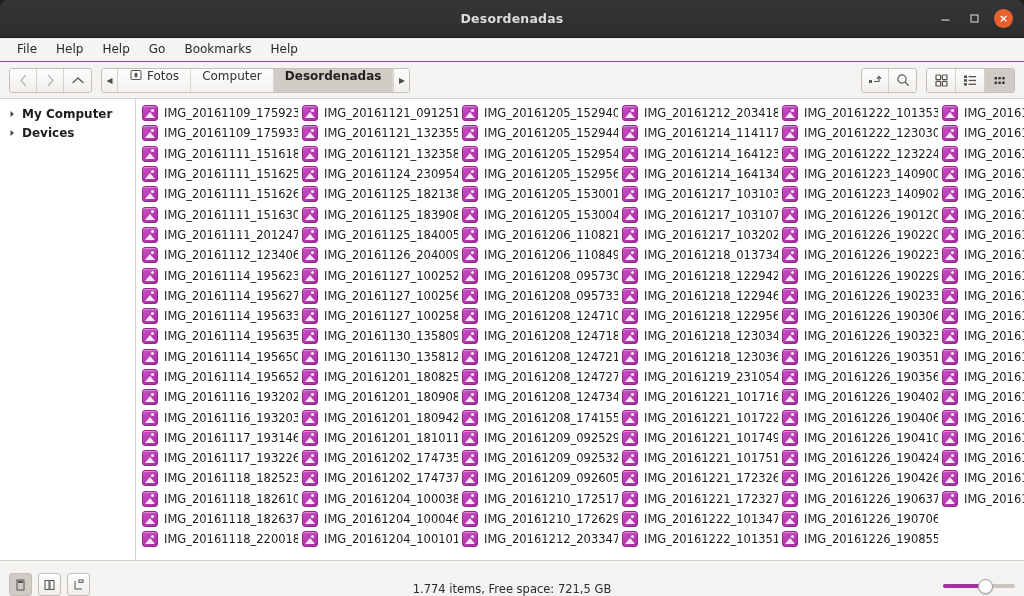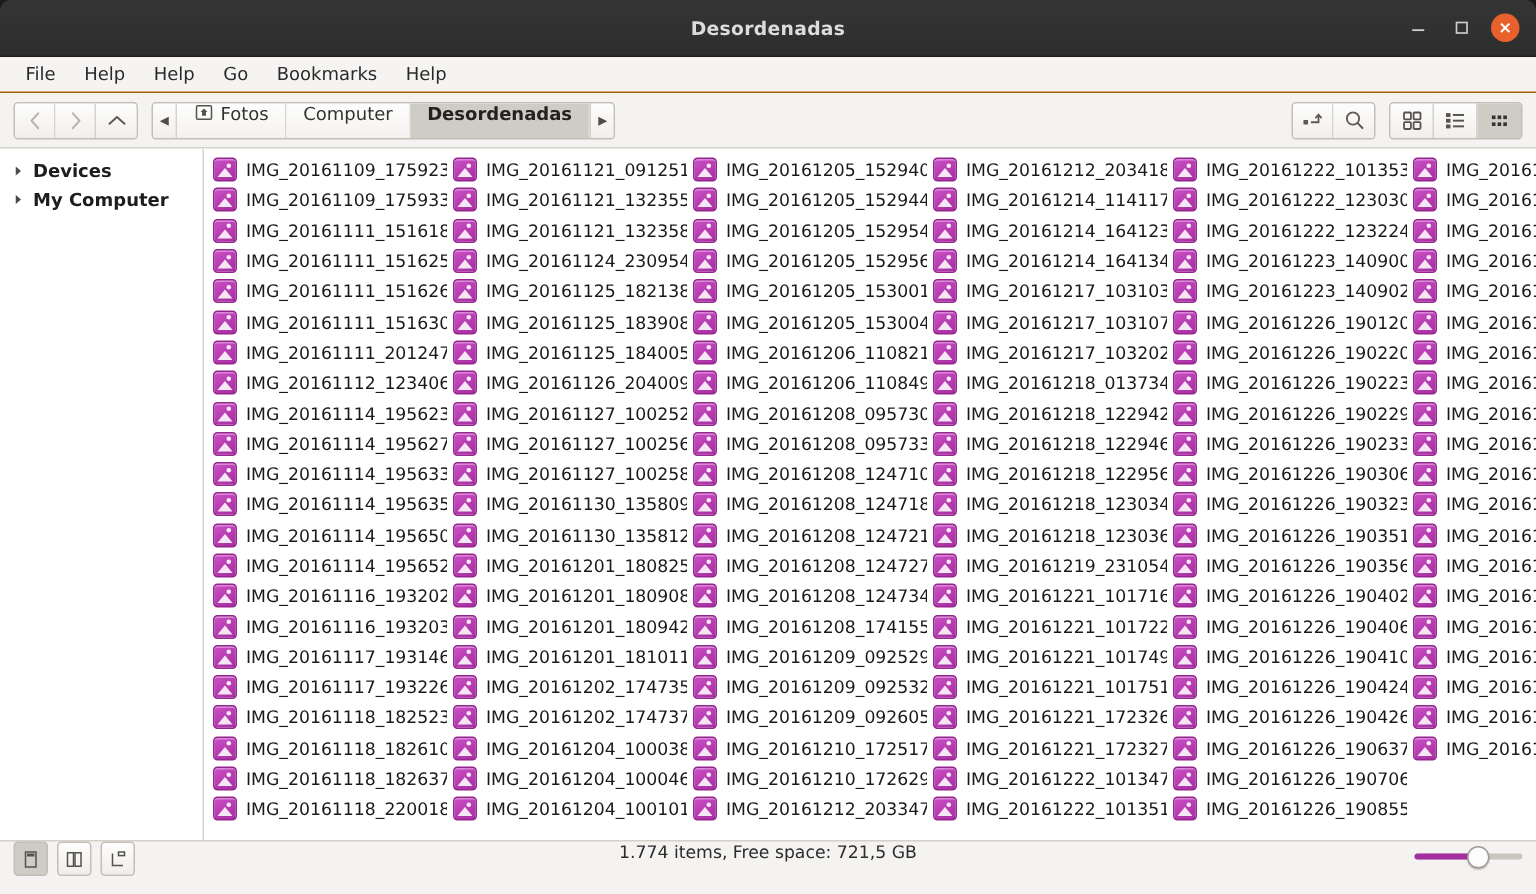--- a/index.html
+++ b/index.html
@@ -268,21 +268,21 @@
     background: rgba(255,255,255,.9);
   }
 
   
   .statusbar {
     height: 36px;
     min-height: 36px;
     background: #f4f3f1;
     border-top: 1px solid #d4d0ca;
     display: flex;
-    align-items: flex-start;
+    align-items: flex-end;
     padding: 0 9px;
     gap: 0;
     position: relative;
   }
   .pane-group { display: flex; gap: 6px; }
   .pane-btn {
     width: 23px; height: 23px;
     border: 1px solid #c3beb7;
     border-radius: 3px;
     background: linear-gradient(180deg,#fdfdfd 0%,#f0eeeb 100%);
@@ -462,29 +462,29 @@
 
   <div class="body">
 
     <div class="sidebar">
       <div class="side-item">
         <span class="tri">
           <svg width="7" height="8" viewBox="0 0 7 8">
               <path d="M1.5 1 L5 4 L1.5 7 Z" fill="currentColor"></path>
             </svg>
         </span>
-        <span>Devices</span>
+        <span>My Computer</span>
       </div>
       <div class="side-item">
         <span class="tri">
           <svg width="7" height="8" viewBox="0 0 7 8">
               <path d="M1.5 1 L5 4 L1.5 7 Z" fill="currentColor"></path>
             </svg>
         </span>
-        <span>My Computer</span>
+        <span>Devices</span>
       </div>
     </div>
 
     <div class="files" id="file-list">
         <div class="file-item">
           <span class="thumb"></span>
           <span class="file-name">IMG_20161109_175923.jpg</span>
         </div>
         <div class="file-item">
           <span class="thumb"></span>

